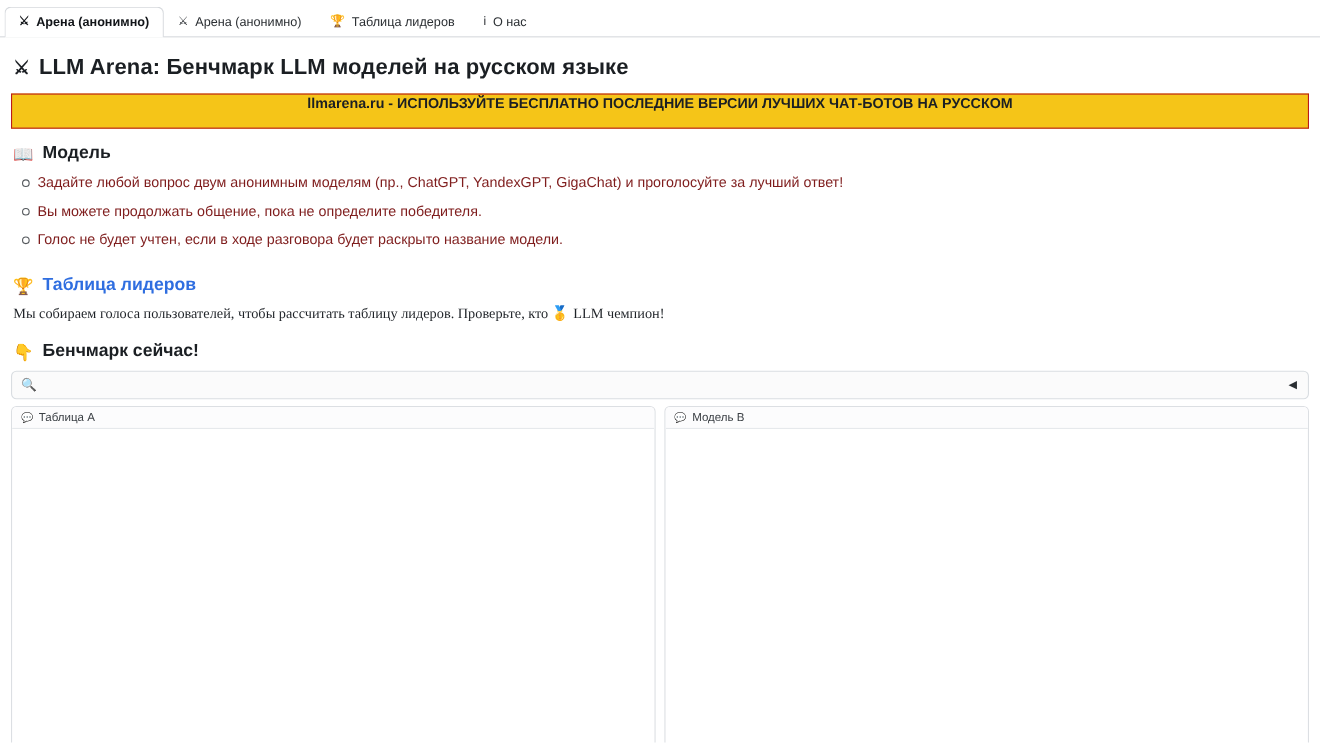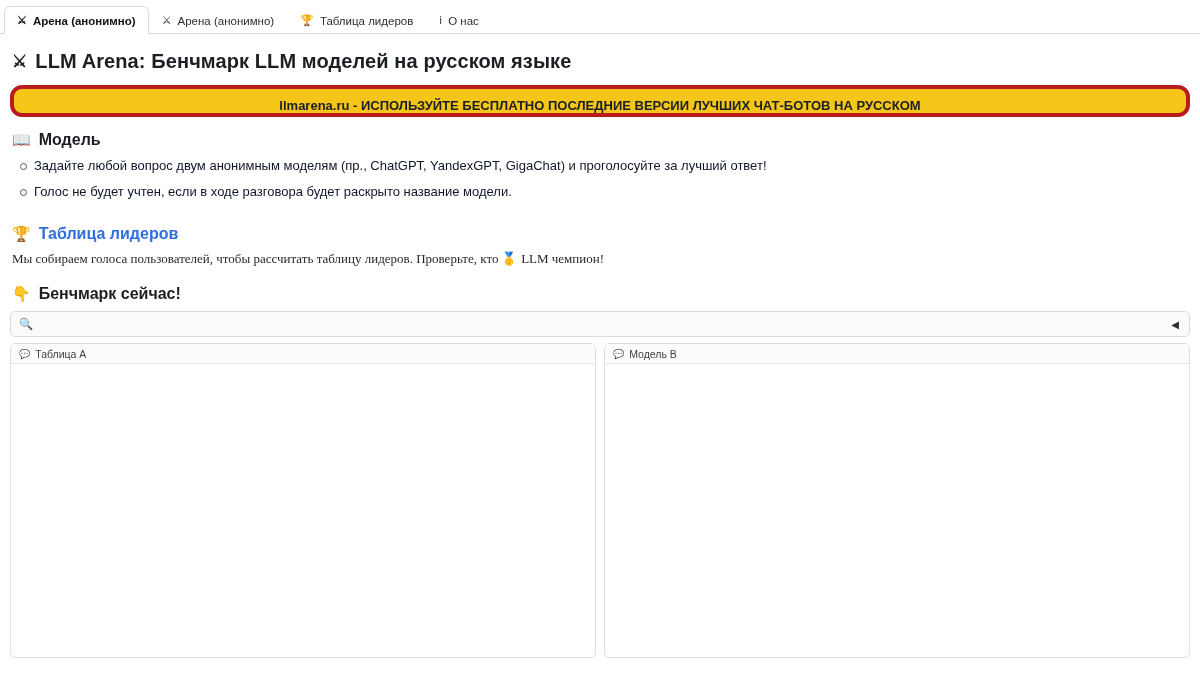--- a/index.html
+++ b/index.html
@@ -54,25 +54,25 @@
     font-size: 20px;
     font-weight: 700;
     color: #1b1f23;
     margin: 6px 0 12px 4px;
     letter-spacing: .1px;
   }
   .apptitle .ticon { font-size: 17px; }
 
   .banner {
     background: #f5c518;
-    border: 4px solid #b91c1c;
-    border-radius: 12px;
+    border: 1px solid #b91c1c;
+    border-radius: 0;
     height: 32px;
     display: flex;
-    align-items: flex-end;
+    align-items: flex-start;
     justify-content: center;
     font-size: 13px;
     font-weight: 700;
     color: #1b1f23;
     margin: 0 2px 14px 2px;
   }
 
   .sect-h {
     display: flex;
     align-items: center;
@@ -88,21 +88,21 @@
   ul.rules {
     list-style: none;
     margin: 0 0 16px 0;
     padding: 0 0 0 10px;
   }
   ul.rules li {
     position: relative;
     font-size: 13px;
     line-height: 17px;
     padding: 0 0 9px 16px;
-    color: #0f172a;
+    color: #7f1d1d;
   }
   ul.rules li::before {
     content: "";
     position: absolute;
     left: 2px;
     top: 6px;
     width: 5px; height: 5px;
     border: 1px solid #54585c;
     border-radius: 50%;
   }
@@ -197,20 +197,21 @@
     <span>llmarena.ru - ИСПОЛЬЗУЙТЕ БЕСПЛАТНО ПОСЛЕДНИЕ ВЕРСИИ ЛУЧШИХ ЧАТ-БОТОВ НА РУССКОМ</span>
   </div>
 
   <div class="sect-h">
     <span class="ticon">📖</span>
     <span>Модель</span>
   </div>
 
   <ul class="rules">
     <li>Задайте любой вопрос двум анонимным моделям (пр., ChatGPT, YandexGPT, GigaChat) и проголосуйте за лучший ответ!</li>
+    <li>Вы можете продолжать общение, пока не определите победителя.</li>
     <li>Голос не будет учтен, если в ходе разговора будет раскрыто название модели.</li>
   </ul>
 
   <div class="sect-h link">
     <span class="ticon">🏆</span>
     <span>Таблица лидеров</span>
   </div>
 
   <div class="lead">
     <span>Мы собираем голоса пользователей, чтобы рассчитать таблицу лидеров. Проверьте, кто</span>

